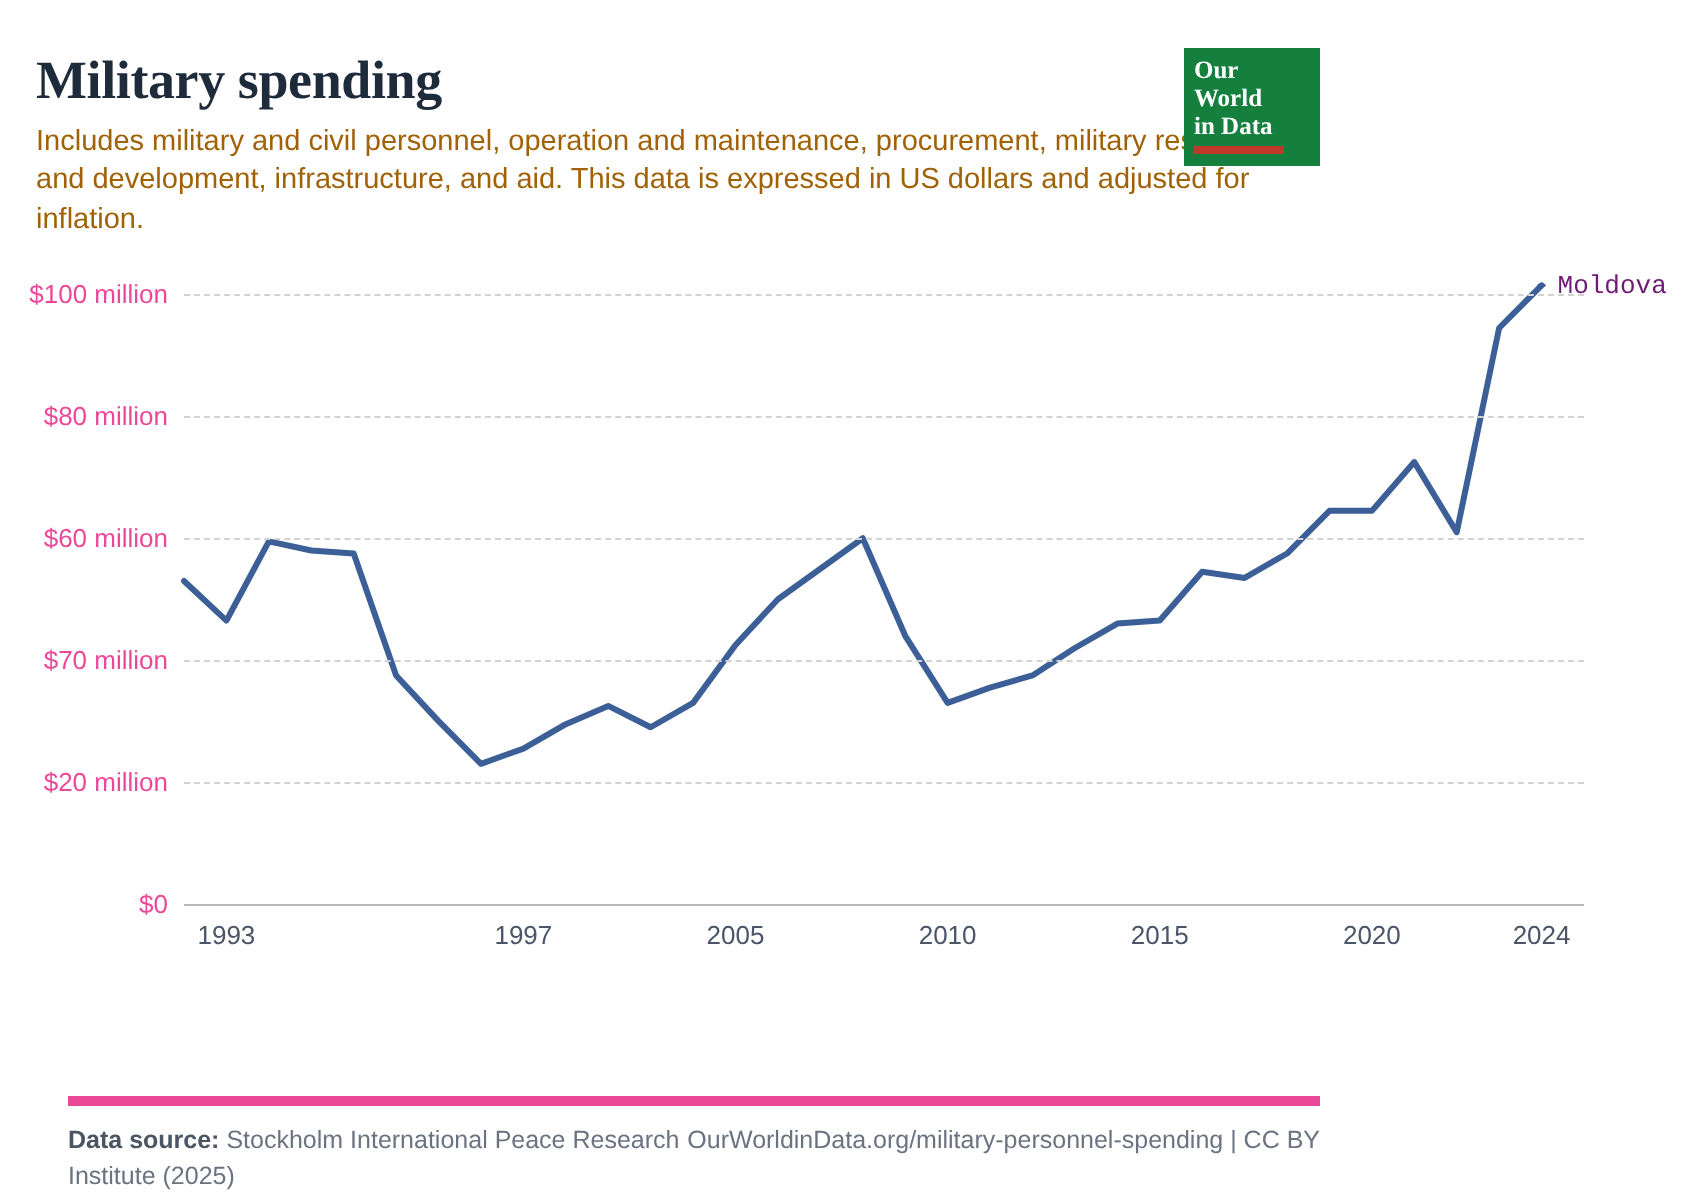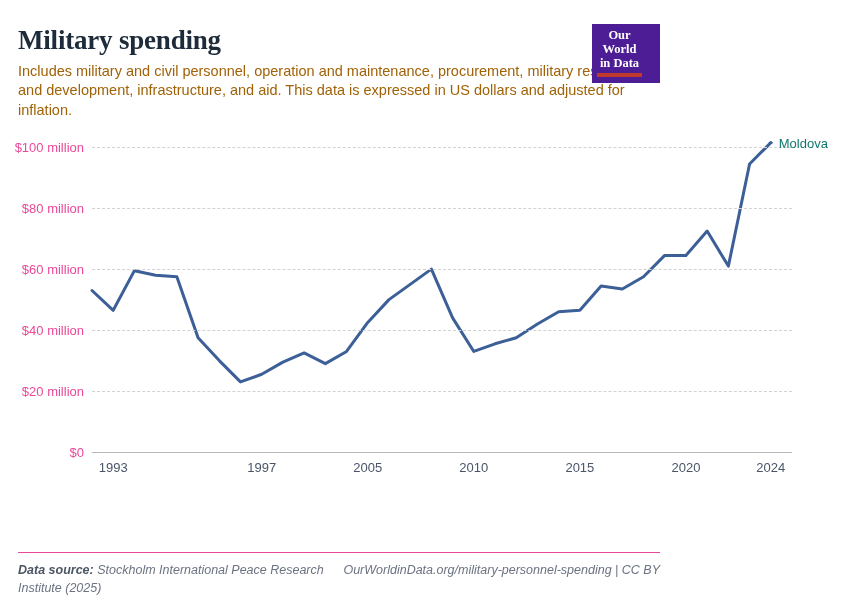--- a/index.html
+++ b/index.html
@@ -38,29 +38,28 @@
     color: #a16207;
     line-height: 1.35;
     max-width: 680px;
     margin: 0;
   }
   .logo {
     position: absolute;
     top: 12px;
     right: 18px;
     width: 68px;
-    background: #4c1d95;
+    background: #15803d;
     color: #ffffff;
     font-family: "Liberation Serif", serif;
     font-weight: bold;
     font-size: 12.5px;
     line-height: 1.12;
     padding: 4px 18px 6px 5px;
     box-sizing: border-box;
-    text-align: center;
   }
   .logo-bar {
     height: 4px;
     background: #c0392b;
     margin-top: 3px;
   }
   
   .chart-wrap {
     position: absolute;
     left: 0;
@@ -112,28 +111,27 @@
   .series-label {
     position: absolute;
     font-size: 13px;
     color: #4c6a9c;
     white-space: nowrap;
     transform: translateY(-50%);
   }
   
   .footer {
     position: absolute;
-    left: 18px;
+    left: 34px;
     right: 18px;
     bottom: 14px;
-    border-top: 1px solid #ec4899;
+    border-top: 5px solid #ec4899;
     padding-top: 8px;
     font-size: 12.5px;
     color: #6b7280;
-    font-style: italic;
   }
   .footer-row {
     display: flex;
     justify-content: space-between;
     align-items: baseline;
     line-height: 1.5;
   }
   .footer strong {
     color: #4b5563;
   }
@@ -160,35 +158,35 @@
     <div class="plot" id="plot">
       <svg class="series-svg" id="series-svg" viewBox="0 0 1000 1000" preserveAspectRatio="none">
           <polyline points="0.00,495.24 30.30,557.14 60.61,433.33 90.91,447.62 121.21,452.38 151.52,642.86 181.82,714.29 212.12,780.95 242.42,757.14 272.73,719.05 303.03,690.48 333.33,723.81 363.64,685.71 393.94,595.24 424.24,523.81 454.55,476.19 484.85,428.57 515.15,580.95 545.45,685.71 575.76,661.90 606.06,642.86 636.36,600.00 666.67,561.90 696.97,557.14 727.27,480.95 757.58,490.48 787.88,452.38 818.18,385.71 848.48,385.71 878.79,309.52 909.09,419.05 939.39,100.00 969.70,33.33" fill="none" stroke="#3b5f96" stroke-width="3" vector-effect="non-scaling-stroke" stroke-linejoin="round" stroke-linecap="round"></polyline>
           <circle cx="969.70" cy="33.33" r="3" fill="#3b5f96"></circle>
         </svg>
     <div class="grid-line zero" style="top: 100%;"></div>
         <div class="y-label" style="top: 100%;">$0</div>
         <div class="grid-line" style="top: 80.9524%;"></div>
         <div class="y-label" style="top: 80.9524%;">$20 million</div>
         <div class="grid-line" style="top: 61.9048%;"></div>
-        <div class="y-label" style="top: 61.9048%;">$40 million</div>
+        <div class="y-label" style="top: 61.9048%;">$70 million</div>
         <div class="grid-line" style="top: 42.8571%;"></div>
         <div class="y-label" style="top: 42.8571%;">$60 million</div>
         <div class="grid-line" style="top: 23.8095%;"></div>
         <div class="y-label" style="top: 23.8095%;">$80 million</div>
         <div class="grid-line" style="top: 4.7619%;"></div>
         <div class="y-label" style="top: 4.7619%;">$100 million</div>
         <div class="x-label" style="left: 3.0303%;">1993</div>
         <div class="x-label" style="left: 24.2424%;">1997</div>
         <div class="x-label" style="left: 39.3939%;">2005</div>
         <div class="x-label" style="left: 54.5455%;">2010</div>
         <div class="x-label" style="left: 69.697%;">2015</div>
         <div class="x-label" style="left: 84.8485%;">2020</div>
         <div class="x-label" style="left: 96.9697%;">2024</div>
-        <div class="series-label" style="left: calc(96.9697% + 8px); top: 3.33333%; color: #0f766e;">Moldova</div>
+        <div class="series-label" style="left: calc(96.9697% + 8px); top: 3.33333%; color: #701a75; font-family: Liberation Mono, monospace;">Moldova</div>
       </div>
   </div>
 
   <div class="footer">
     <div class="footer-row">
       <div>
         <strong>Data source:</strong>
         <span>Stockholm International Peace Research Institute (2025)</span>
       </div>
       <div class="footer-right">OurWorldinData.org/military-personnel-spending | CC BY</div>

